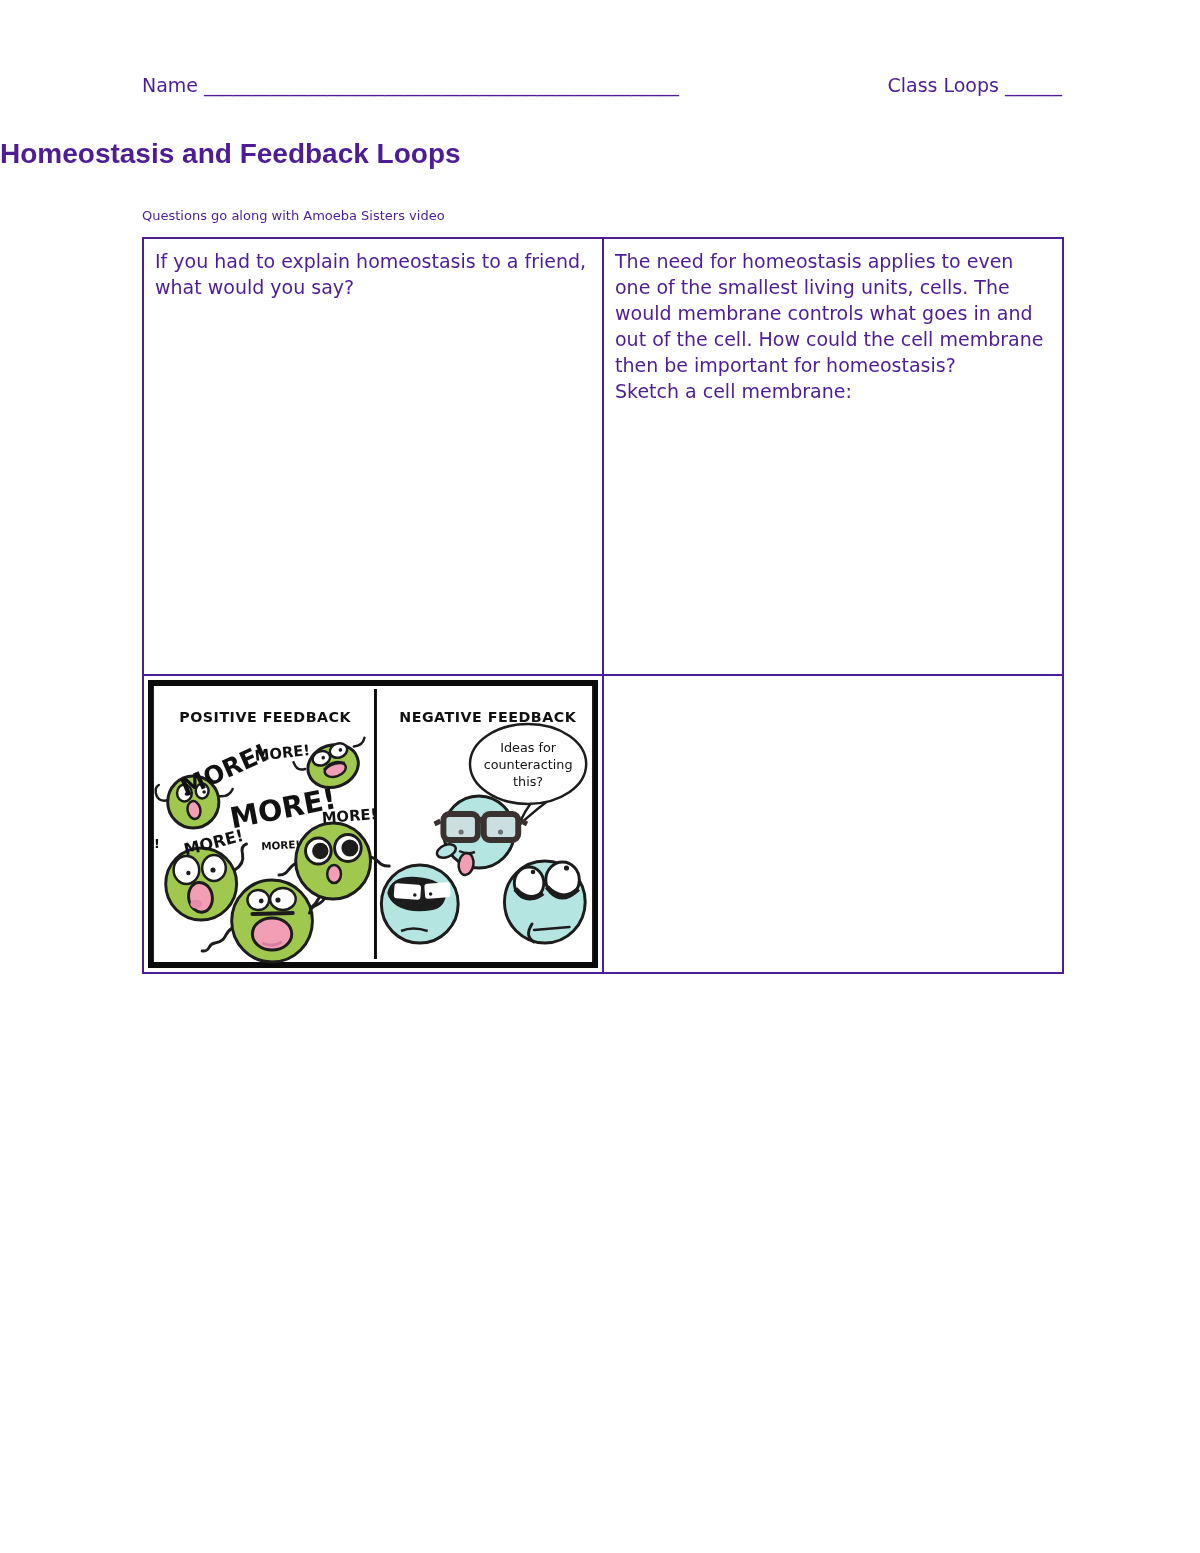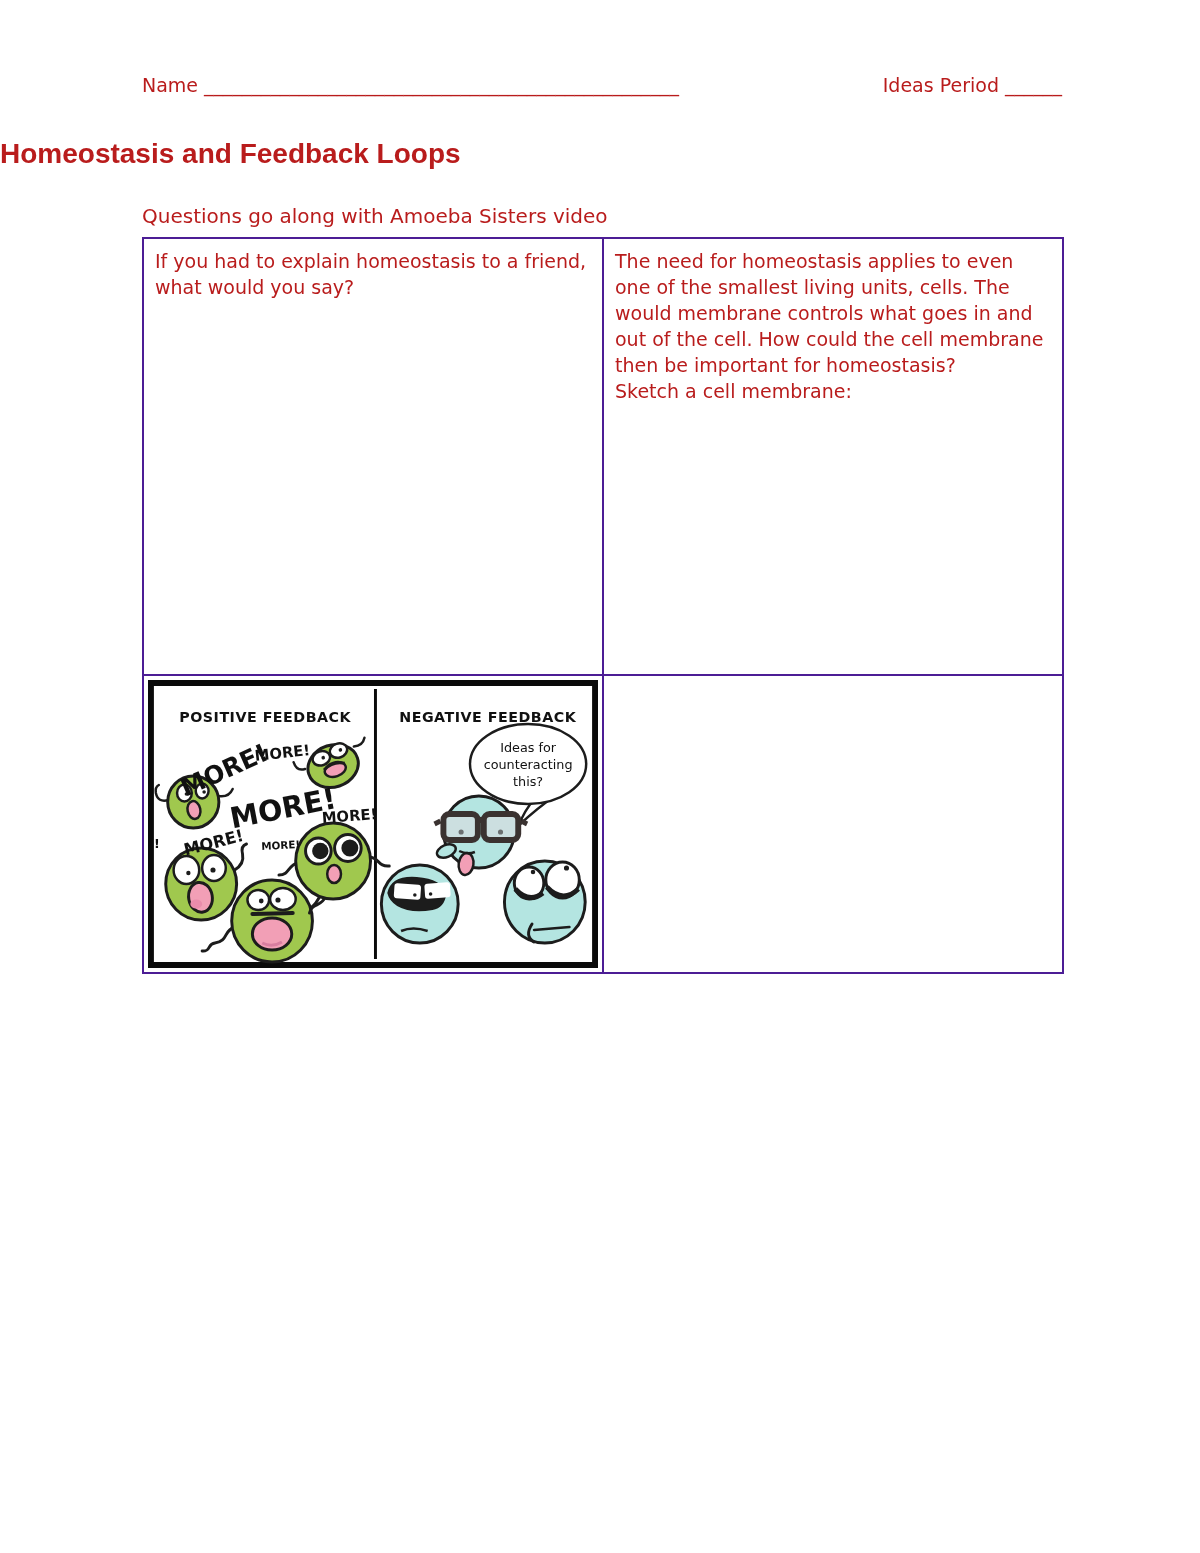--- a/index.html
+++ b/index.html
@@ -1,37 +1,37 @@
 <!DOCTYPE html>
 <html><head>
 <meta charset="utf-8">
 <style>
   html,body{margin:0;padding:0;background:#ffffff;}
   .page{
     position:relative;
     width:1200px;height:1553px;
     background:#ffffff;
     font-family:"DejaVu Sans", sans-serif;
-    color:#b91c1c;
+    color:#4c1d95;
     overflow:hidden;
   }
   .header-row{
     position:absolute;top:72px;left:142px;width:920px;
     display:flex;justify-content:space-between;
     font-size:19px;line-height:26px;white-space:nowrap;
   }
   .page-title{
     position:absolute;top:138px;left:0;width:1200px;
     text-align:left;
     font-family:"Liberation Sans", sans-serif;
     font-size:28px;font-weight:bold;line-height:32px;
   }
   .subtitle{
     position:absolute;top:203px;left:142px;
-    font-size:20px;line-height:26px;
+    font-size:13px;line-height:26px;
   }
   table.qtable{
     position:absolute;top:237px;left:142px;
     border-collapse:collapse;table-layout:fixed;
     width:920px;
   }
   table.qtable td{
     border:2px solid #4c1d95;
     vertical-align:top;
     padding:9px 11px;
@@ -46,21 +46,21 @@
   .comic-wrap{width:100%;height:100%;display:block;}
   .comic-wrap svg{display:block;width:100%;height:100%;}
 </style>
 </head>
 <body>
 
 <div class="page">
 
   <div class="header-row">
     <span>Name __________________________________________________</span>
-    <span>Ideas Period ______</span>
+    <span>Class Loops ______</span>
   </div>
 
   <div class="page-title">Homeostasis and Feedback Loops</div>
 
   <div class="subtitle">Questions go along with Amoeba Sisters video</div>
 
   <table class="qtable">
     <colgroup>
         <col style="width:460px">
         <col style="width:460px">

